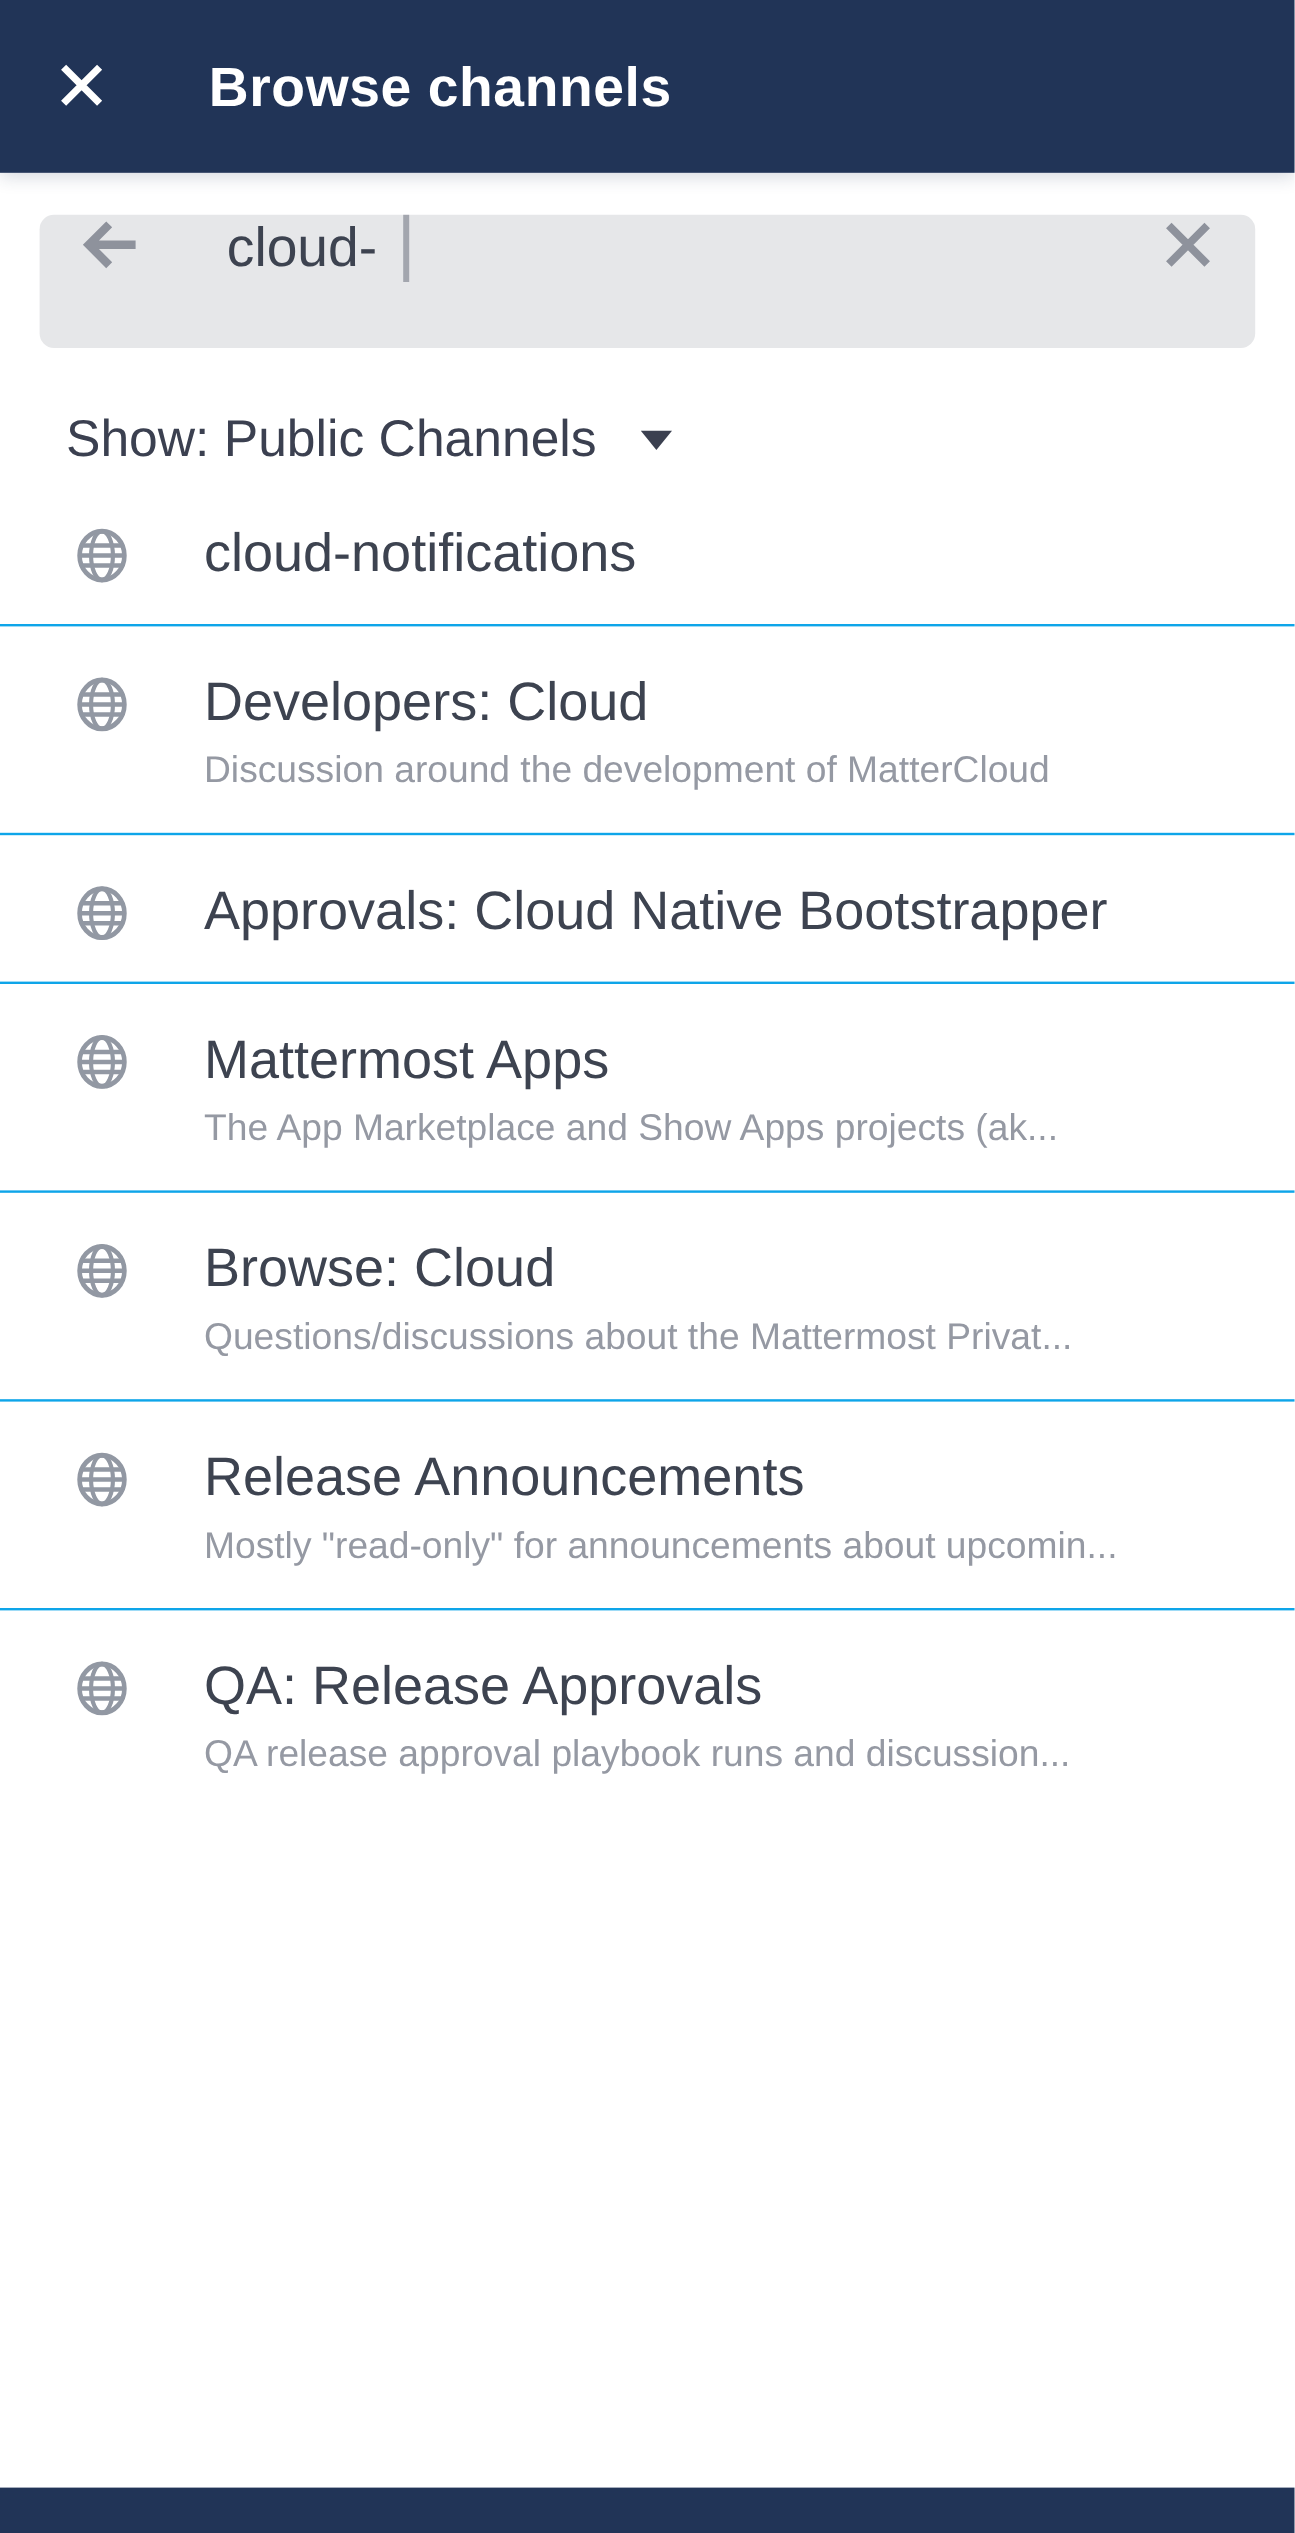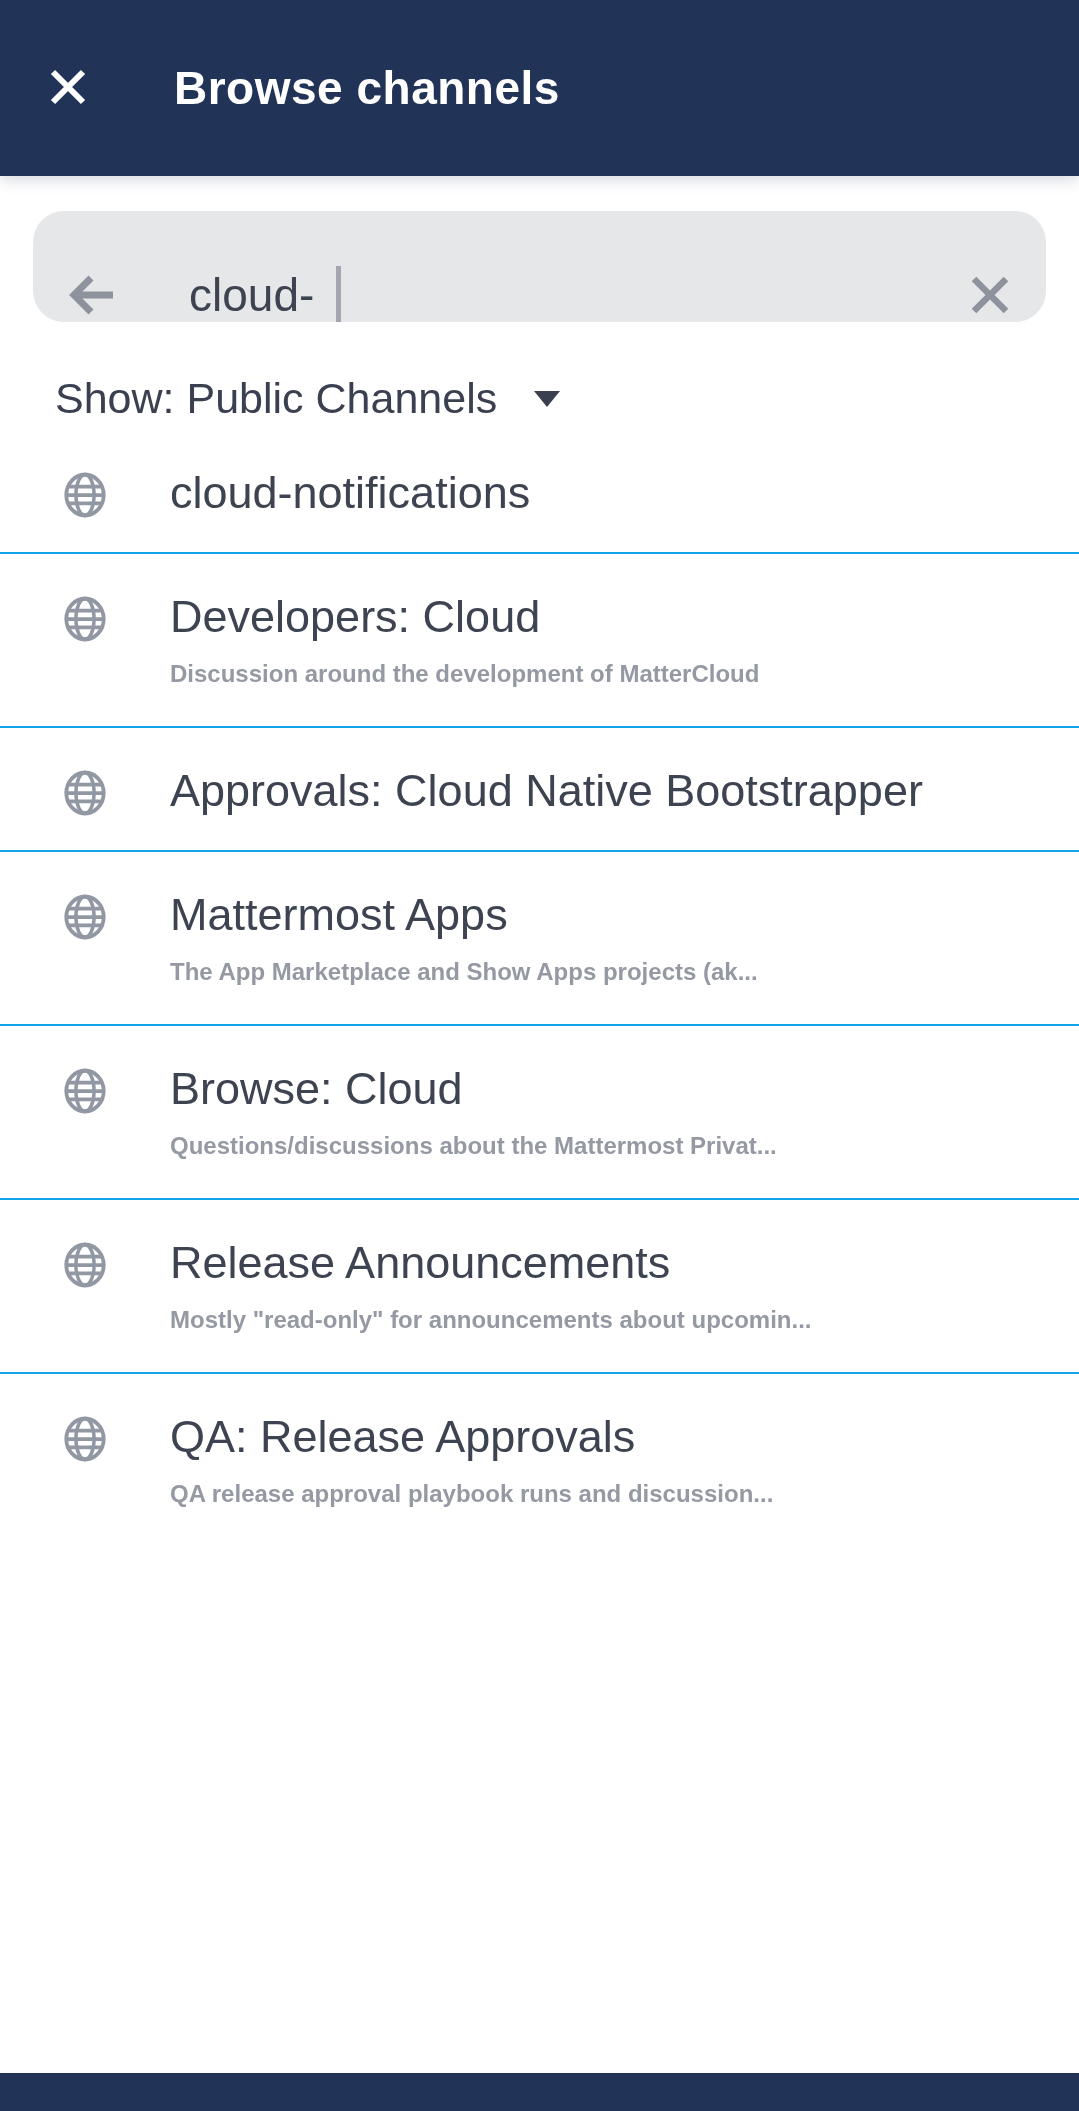--- a/index.html
+++ b/index.html
@@ -2,31 +2,31 @@
 <html><head>
 <meta charset="utf-8">
 <style>
   html,body{margin:0;padding:0;background:#ffffff;}
   *{box-sizing:border-box;}
   body{font-family:"Liberation Sans", sans-serif;}
   #screen{position:relative;width:1079px;height:2111px;background:#ffffff;overflow:hidden;}
 
   
   .header{
-    position:relative;height:176px;background:#213457;display:flex;align-items:center;
+    position:relative;height:144px;background:#213457;display:flex;align-items:center;
     box-shadow:0 4px 14px rgba(33,52,87,0.18);
   }
   .close-btn{width:64px;height:64px;margin-left:36px;display:flex;align-items:center;justify-content:center;
     background:transparent;border:none;padding:0;cursor:pointer;}
   .header-title{color:#ffffff;font-size:46px;font-weight:700;margin-left:74px;letter-spacing:0.5px;}
 
   
   .search-wrap{padding:35px 33px 0 33px;}
   .search-pill{
-    height:111px;background:#e6e7e9;border-radius:31px;display:flex;align-items:flex-end;
+    height:111px;background:#e6e7e9;border-radius:12px;display:flex;align-items:flex-start;
     padding:0 30px 0 34px;
   }
   .back-btn{width:52px;height:52px;border:none;background:transparent;padding:0;display:flex;align-items:center;justify-content:center;cursor:pointer;}
   .search-input{
     border:none;outline:none;background:transparent;color:#3d4350;font-size:46px;
     font-family:"Liberation Sans", sans-serif;width:146px;margin-left:70px;padding:0;
   }
   .text-cursor{width:5px;height:56px;background:#a3a6ae;margin-left:1px;}
   .search-spacer{flex:1;}
   .clear-btn{width:52px;height:52px;border:none;background:transparent;padding:0;display:flex;align-items:center;justify-content:center;cursor:pointer;}
@@ -37,21 +37,21 @@
   .caret-down{margin-left:36px;margin-top:6px;}
 
   
   .channel-list{margin-top:2px;}
   .channel-row{display:flex;align-items:flex-start;padding:32px 0 28px 0;border-bottom:2px solid #0ea5e9;}
   .channel-row:last-child{border-bottom:none;}
   .row-icon{width:170px;flex:0 0 170px;display:flex;justify-content:center;padding-top:8px;}
   .row-icon svg{display:block;}
   .row-text{flex:1;min-width:0;padding-right:16px;}
   .channel-name{color:#3d4350;font-size:45px;font-weight:400;line-height:62px;white-space:nowrap;overflow:hidden;}
-  .channel-desc{color:#9599a3;font-size:24px;font-weight:700;line-height:48px;margin-top:2px;white-space:nowrap;overflow:hidden;}
+  .channel-desc{color:#9599a3;font-size:31px;font-weight:400;line-height:48px;margin-top:2px;white-space:nowrap;overflow:hidden;}
   .channel-desc:empty{display:none;}
 
   
   .bottom-bar{position:absolute;left:0;bottom:0;width:100%;height:38px;background:#213457;}
 </style>
 </head>
 <body>
 
 <div id="screen">
 

